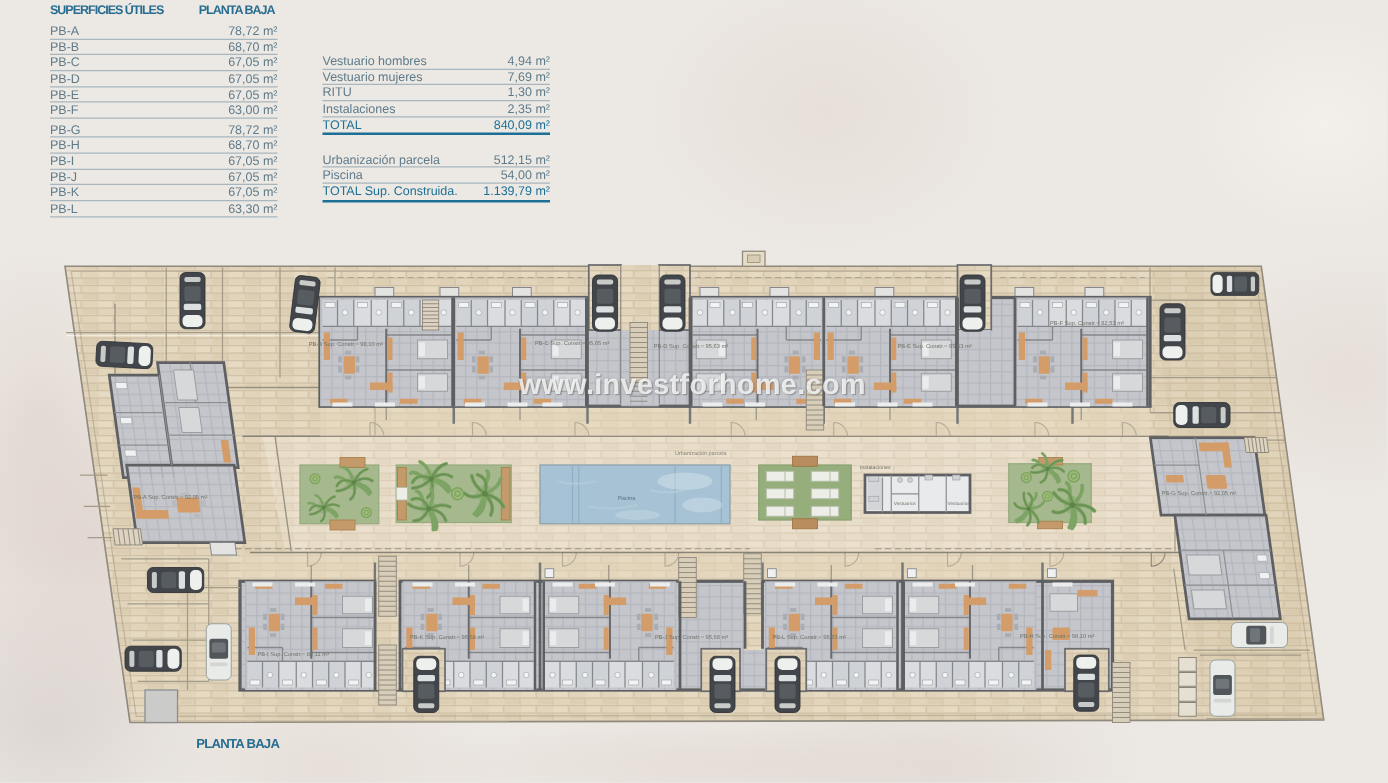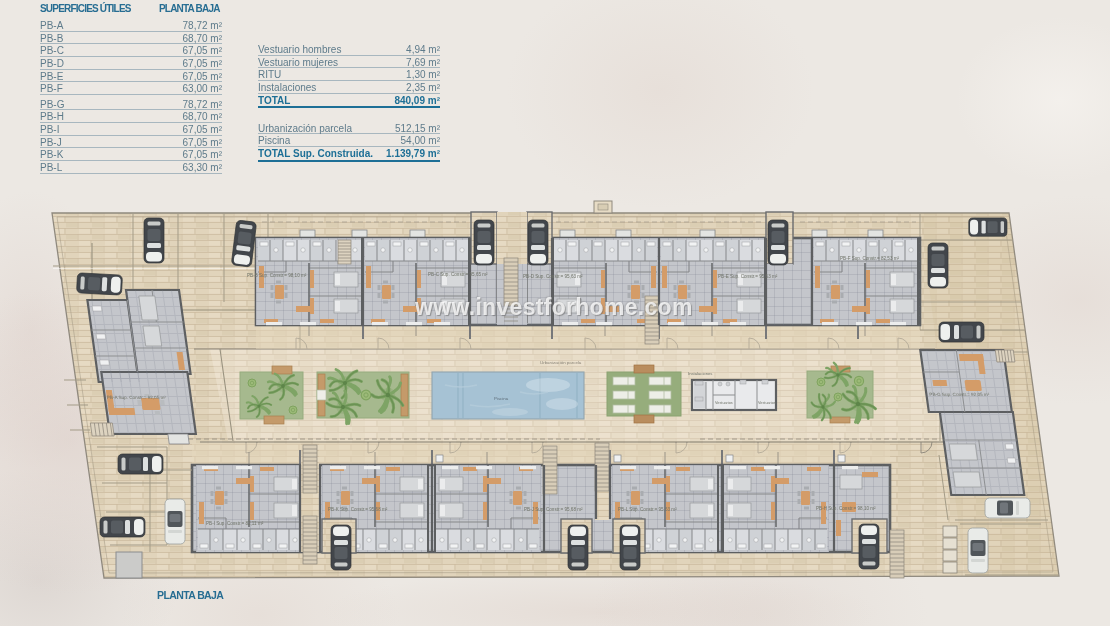--- a/index.html
+++ b/index.html
@@ -15,21 +15,21 @@
   radial-gradient(240px 160px at 760px 615px, rgba(215,202,196,.3), rgba(215,202,196,0) 70%),
   radial-gradient(150px 120px at 1060px 100px, rgba(245,242,238,.8), rgba(245,242,238,0) 70%),
   radial-gradient(400px 60px at 600px 612px, rgba(219,204,196,.4), rgba(219,204,196,0) 70%),
   radial-gradient(120px 200px at 30px 330px, rgba(217,200,194,.35), rgba(217,200,194,0) 70%),
   radial-gradient(200px 120px at 260px 615px, rgba(221,207,199,.35), rgba(221,207,199,0) 70%);}
 .tbl{position:absolute;color:#5e7b8b;font-size:10px;filter:blur(.2px);}
 .row{position:relative;height:11.7px;border-bottom:1px solid #a8b7bf;}
 .row span.l{position:absolute;left:0;top:1px;}
 .row span.r{position:absolute;right:0;top:1px;}
 .hdr{position:absolute;top:3px;color:#276d92;font-weight:bold;font-size:10px;letter-spacing:-.8px;white-space:nowrap;filter:blur(.2px);}
-.blue{color:#1d6f96;font-weight:bold;}
+.blue{color:#1d6f96;font-weight:normal;}
 #wm{position:absolute;left:415px;top:294px;color:rgba(255,255,255,.78);
  font-size:23px;font-weight:bold;letter-spacing:.3px;white-space:nowrap;
  text-shadow:1px 1px 1px rgba(100,100,100,.55), -1px -1px 1px rgba(130,130,130,.25);filter:blur(.3px);}
 #pb{position:absolute;left:157px;top:589px;color:#276d92;font-weight:bold;font-size:10.5px;letter-spacing:-.6px;filter:blur(.2px);}
 svg{position:absolute;left:0;top:0;filter:blur(.38px);}
 svg text{font-family:"Liberation Sans",sans-serif;}
 </style>
 </head>
 <body>
 

